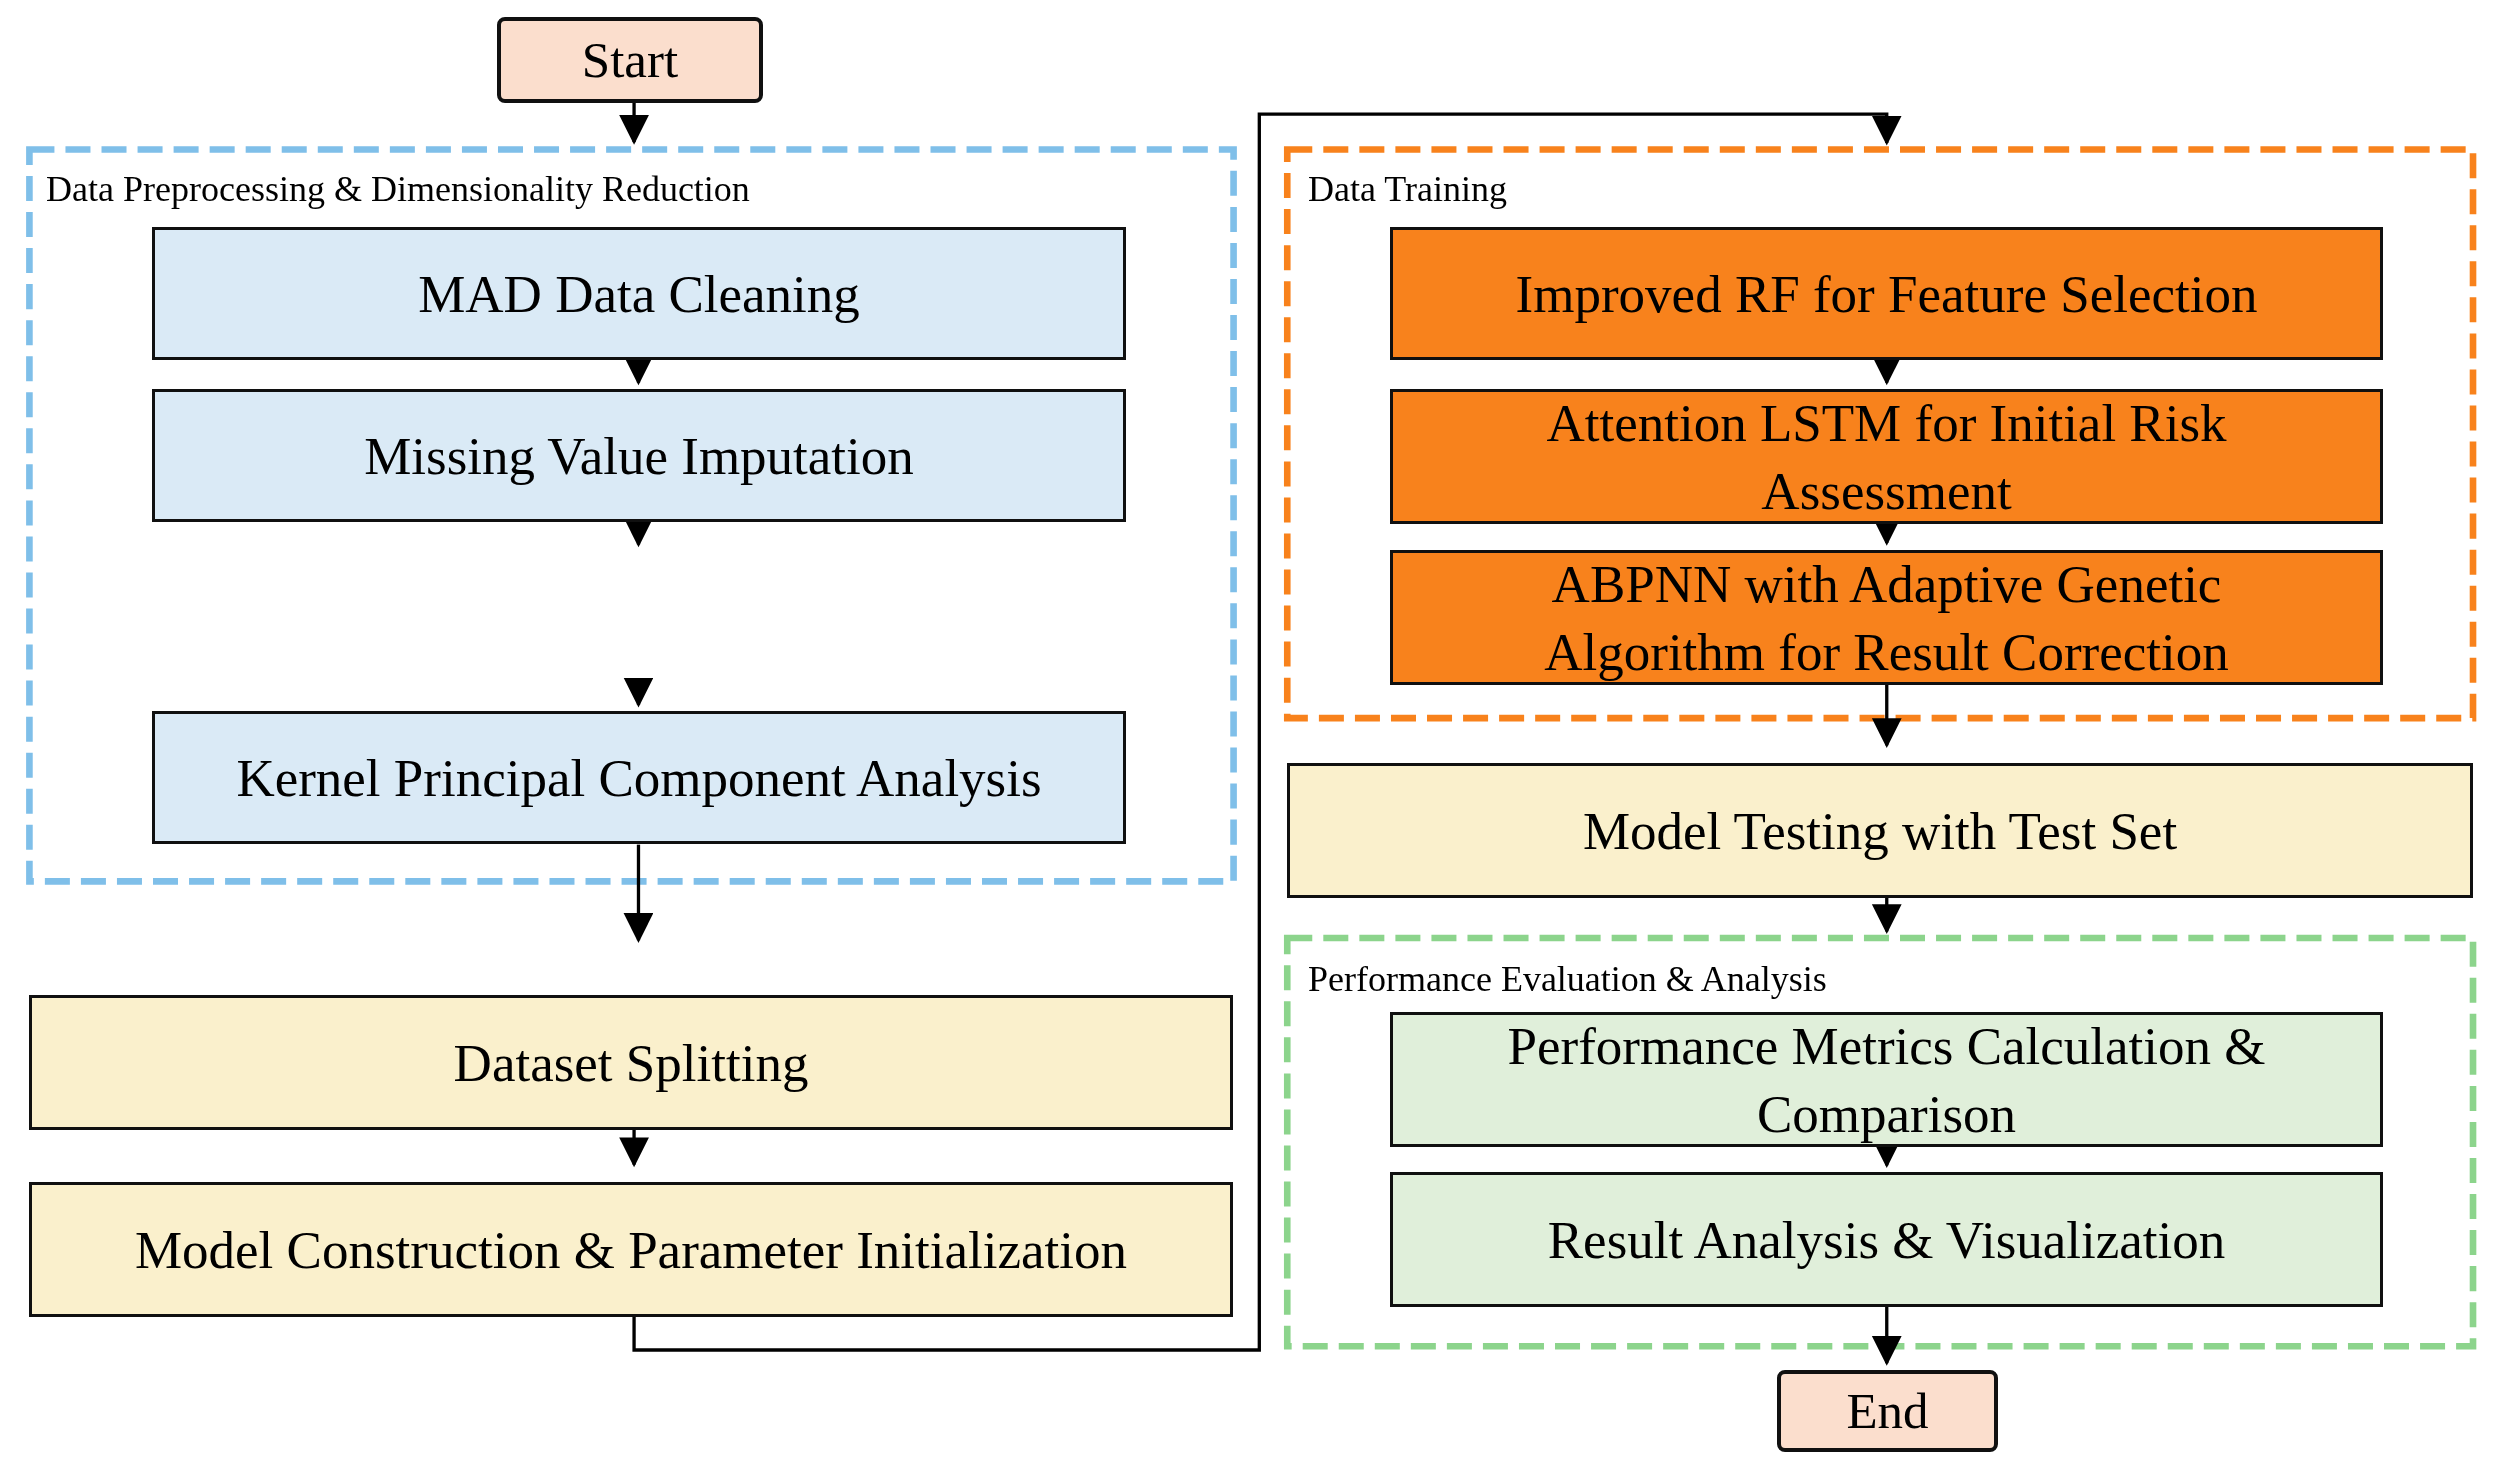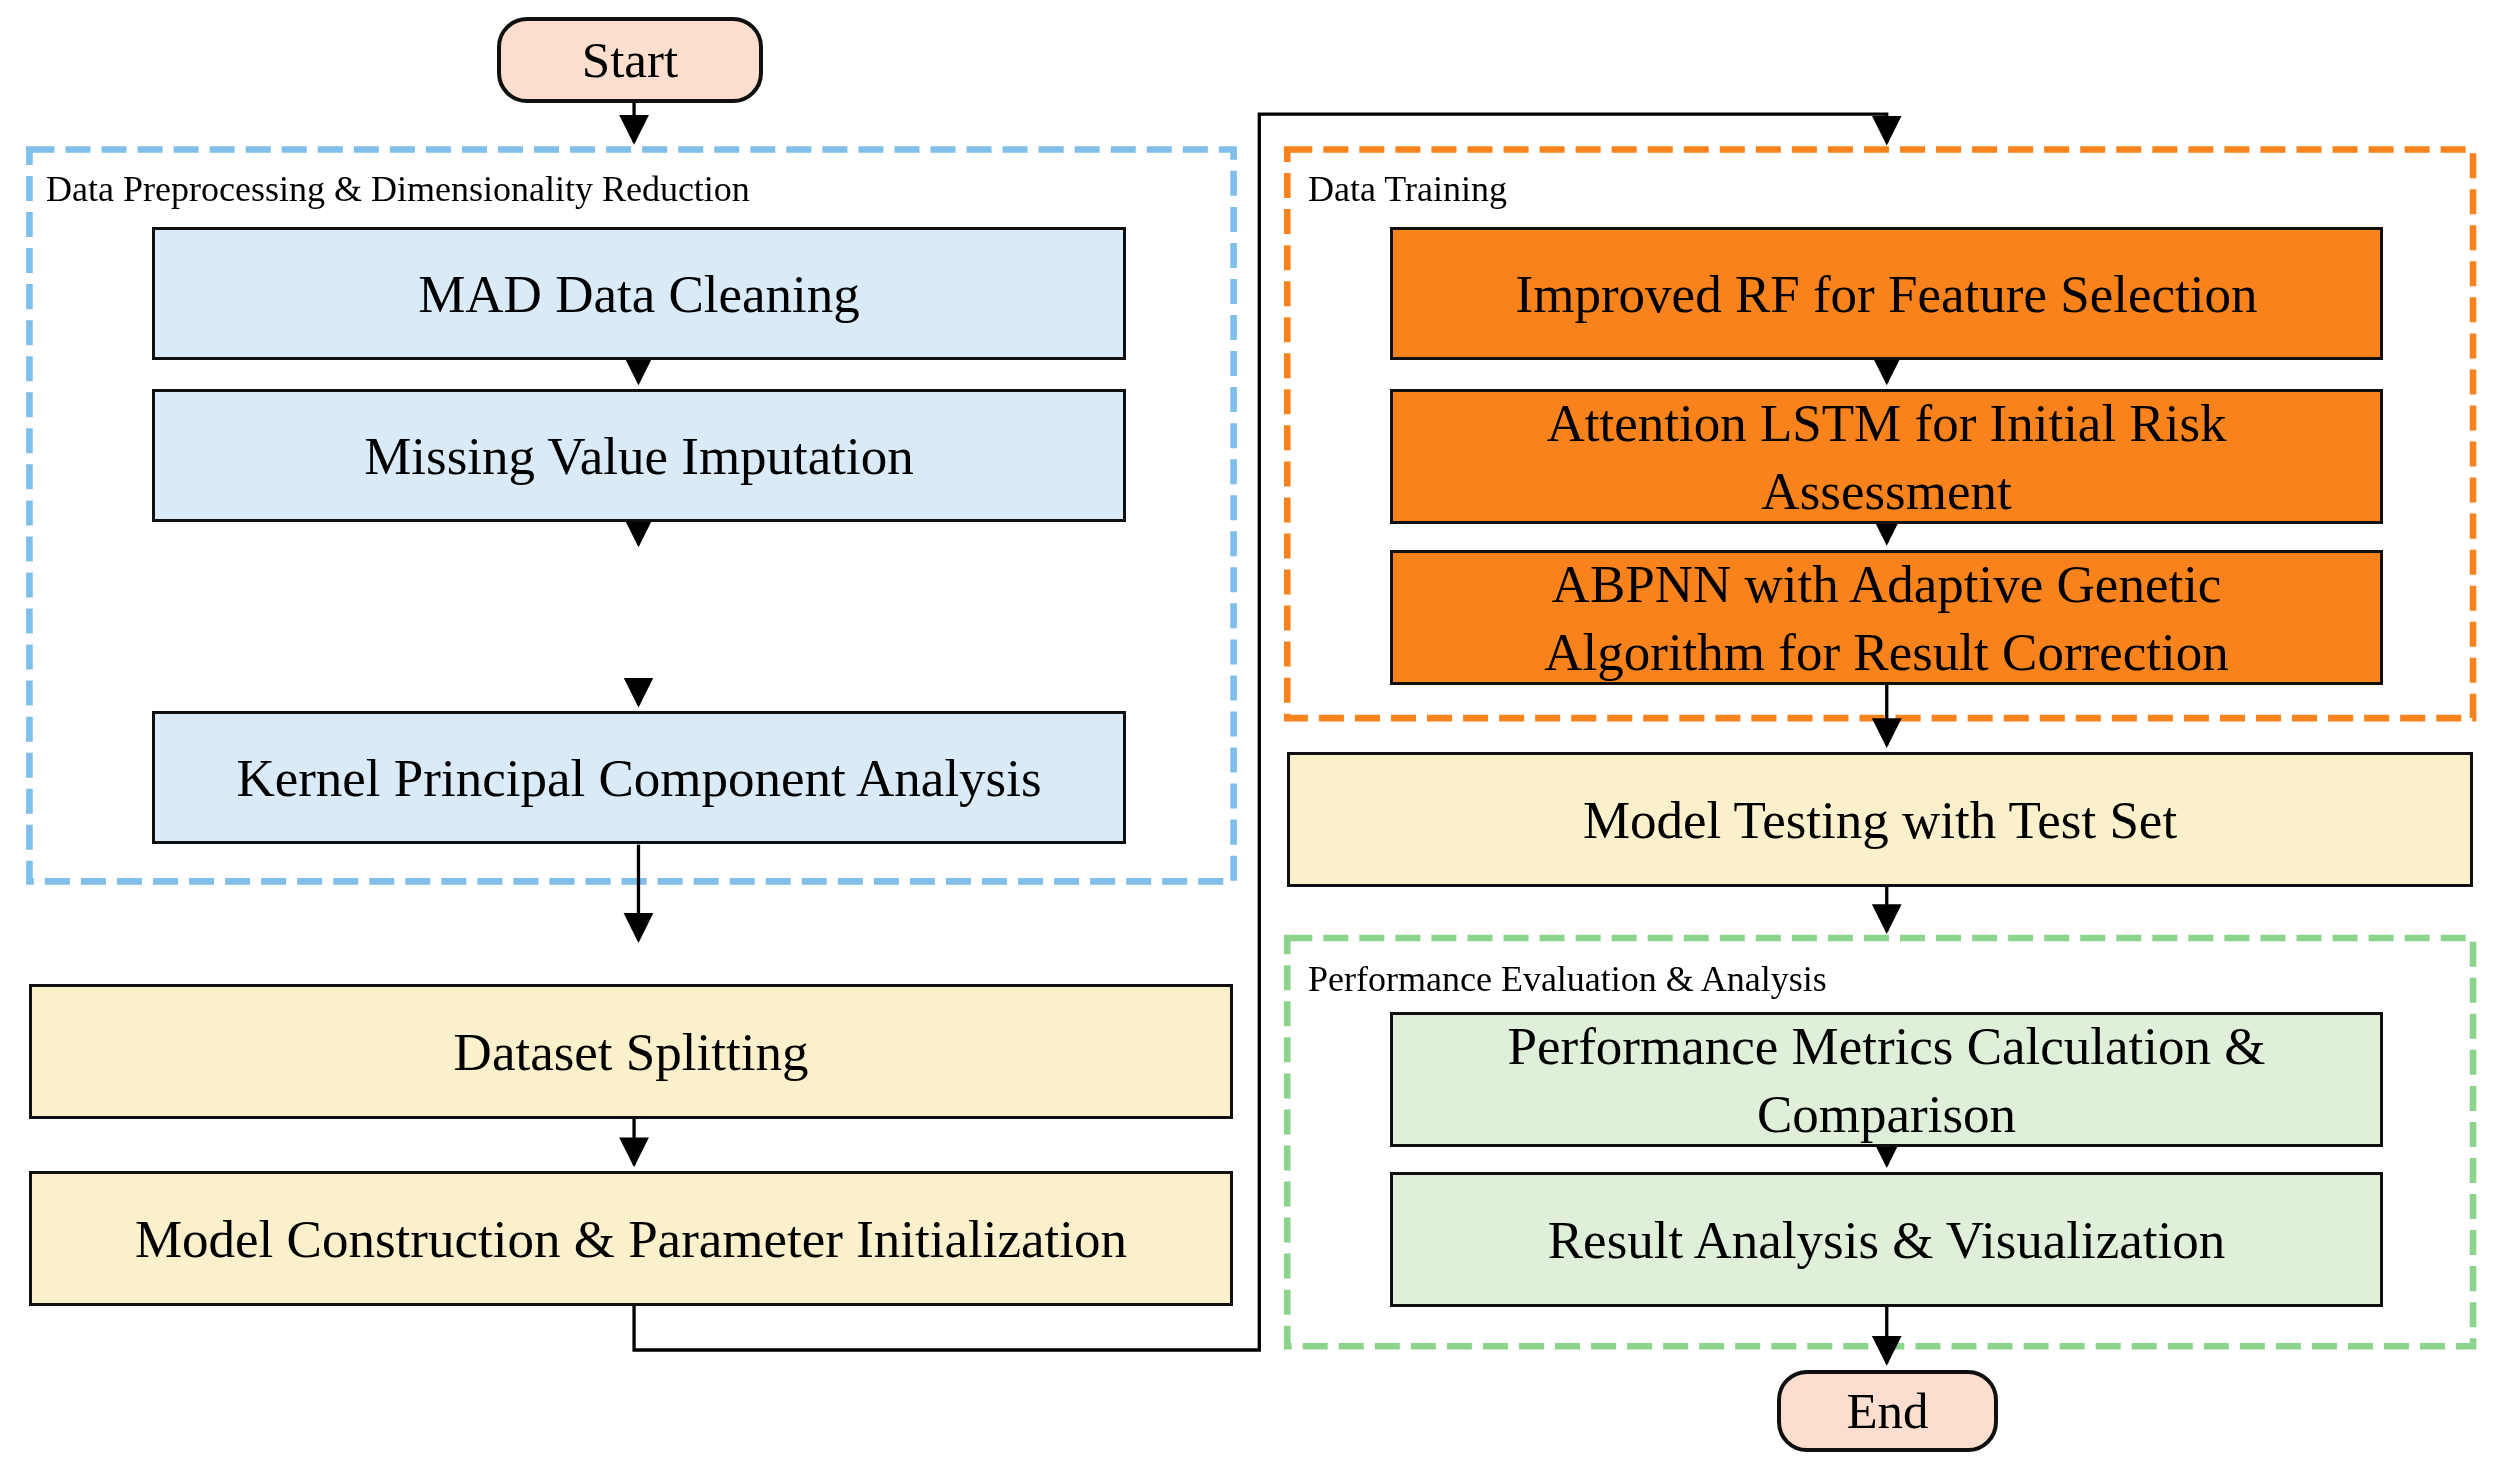--- a/index.html
+++ b/index.html
@@ -47,27 +47,27 @@
     align-items: center;
     justify-content: center;
     text-align: center;
   }
   .box .line {
     font-size: 53px;
     line-height: 68px;
     white-space: nowrap;
   }
   .terminal {
-    border-radius: 30px;
+    border-radius: 8px;
     border-width: 4.4px;
     background: var(--terminal_fill, #fbdecd);
   }
   .terminal .line { font-size: 51px; }
   .fill-blue   { background: var(--blue_fill,   #daeaf6); }
-  .fill-yellow { background: var(--yellow_fill, #faf0cc); }
+  .fill-yellow { background: var(--yellow_fill, #faf0cc); margin-top: 11px; }
   .fill-orange { background: var(--orange_fill, #f8821c); text-align: right; }
   .fill-green  { background: var(--green_fill,  #e0efda); }
 
   .group-title {
     position: absolute;
     z-index: 2;
     font-size: 36px;
     line-height: 59px;
     white-space: nowrap;
   }

